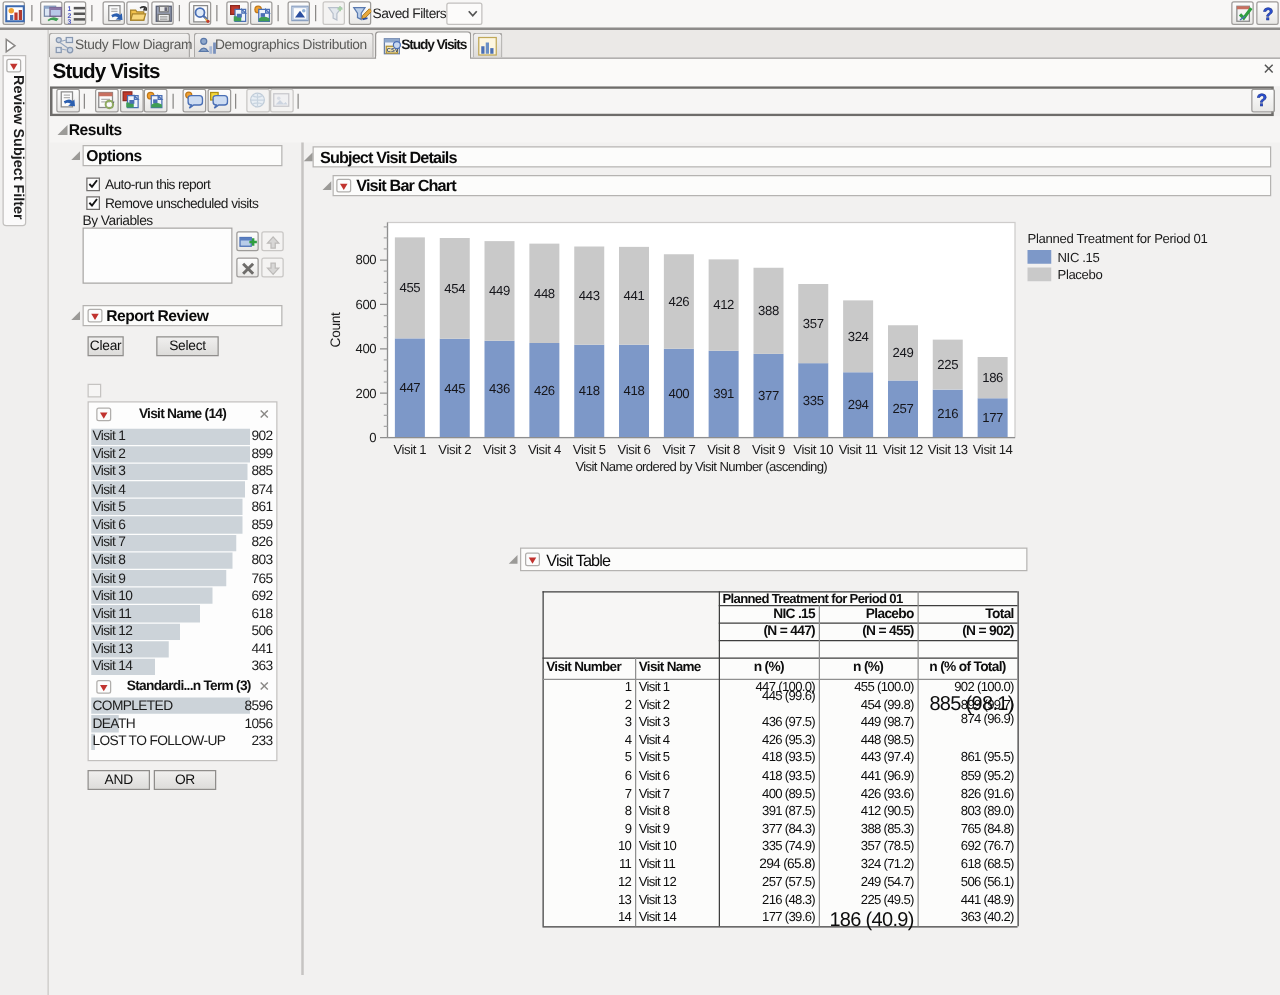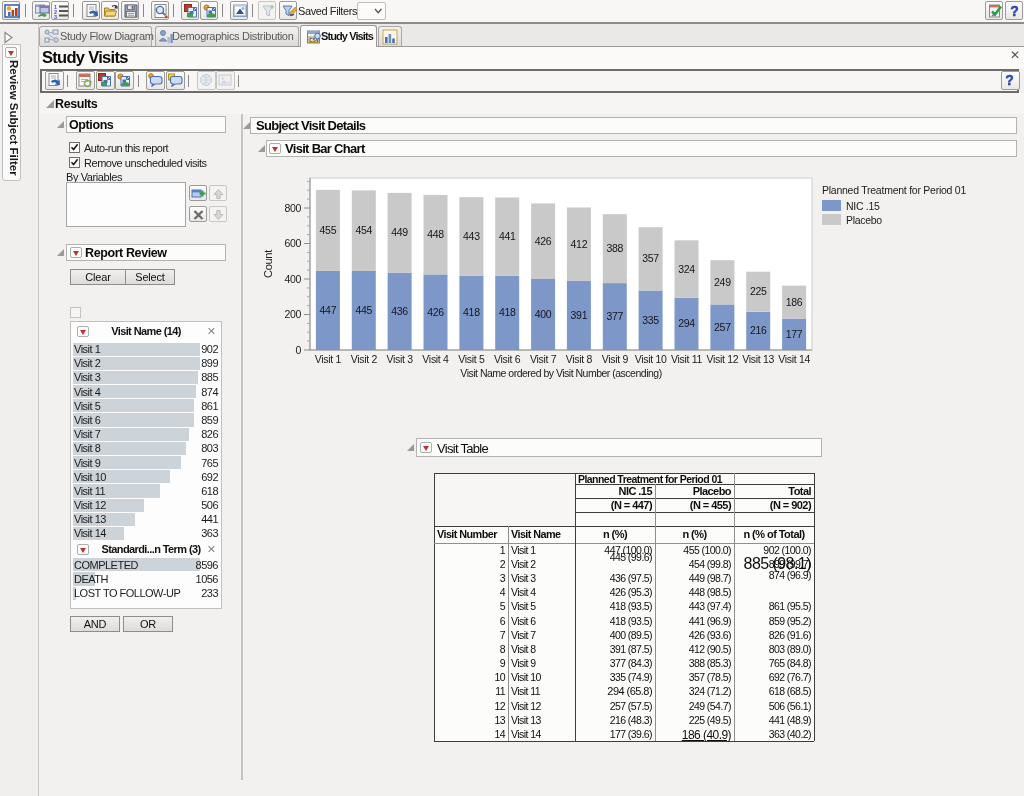--- a/index.html
+++ b/index.html
@@ -308,21 +308,21 @@
   </div>
 <div class="abs sbtn" style="left:209px;top:206px;width:18px;height:16px;border:1px solid #c8c6c4;border-radius:2px;background:#f4f3f2;">
     <svg width="15" height="14" viewBox="0 0 15 14">
       <path d="M7.5 11.5 L12 6.5 L9.2 6.5 L9.2 2.5 L5.8 2.5 L5.8 6.5 L3 6.5 Z" fill="#d8d7d6" stroke="#bdbbb9"></path>
     </svg>
   </div>
 <div class="obox" style="left:66px;top:244px;width:160px;height:17px;"></div>
 <div class="otri" style="left:57px;top:249px;border-left:7px solid transparent;border-bottom:7px solid #7e7c7a;"></div>
 <div class="redtri" style="left:70px;top:247px;"></div>
 <div class="abs" style="left:85px;top:246px;font-size:12.5px;letter-spacing:-0.4px;font-weight:bold;color:#0a0a0a;">Report Review</div>
-<div class="btn" style="left:70px;top:269px;width:56px;height:16px;line-height:15px;">Clear</div>
+<div class="btn" style="left:70px;top:269px;width:29px;height:16px;line-height:15px;">Clear</div>
 <div class="btn" style="left:125px;top:269px;width:50px;height:16px;line-height:15px;">Select</div>
 <div class="cb" style="left:70px;top:307px;border-color:#c5c3c1;background:#f6f5f4;"></div>
 <div class="abs" style="left:85px;top:307px;font-size:11px;letter-spacing:-0.25px;color:#9c9a98;margin-top:13px;">Inverse</div>
 <div class="abs" style="left:70px;top:321px;width:152px;height:288px;background:#fdfdfd;border:1px solid #c2c0be;">
 <div style="position:relative;height:20px;">
       <div class="redtri" style="left:6px;top:4px;"></div>
       <div style="position:absolute;left:0;right:0;top:3px;text-align:center;font-size:11px;letter-spacing:-0.6px;font-weight:bold;color:#111;">Visit Name (14)</div>
       <div style="position:absolute;right:5px;top:3px;color:#8a8886;font-size:11px;">✕</div>
     </div>
 <div class="frow">
@@ -624,14 +624,14 @@
     <div class="abs" style="right:83px;top:226.664px;font-size:10.5px;color:#0d0d0d;white-space:nowrap;">249 (54.7)</div>
     <div class="abs" style="right:3px;top:226.664px;font-size:10.5px;color:#0d0d0d;white-space:nowrap;">506 (56.1)</div>
     <div class="abs" style="right:309px;top:240.843px;font-size:10.5px;color:#0d0d0d;white-space:nowrap;">13</div>
     <div class="abs" style="left:77px;top:240.843px;font-size:10.5px;color:#0d0d0d;white-space:nowrap;">Visit 13</div>
     <div class="abs" style="right:162px;top:240.843px;font-size:10.5px;color:#0d0d0d;white-space:nowrap;">216 (48.3)</div>
     <div class="abs" style="right:83px;top:240.843px;font-size:10.5px;color:#0d0d0d;white-space:nowrap;">225 (49.5)</div>
     <div class="abs" style="right:3px;top:240.843px;font-size:10.5px;color:#0d0d0d;white-space:nowrap;">441 (48.9)</div>
     <div class="abs" style="right:309px;top:255.021px;font-size:10.5px;color:#0d0d0d;white-space:nowrap;">14</div>
     <div class="abs" style="left:77px;top:255.021px;font-size:10.5px;color:#0d0d0d;white-space:nowrap;">Visit 14</div>
     <div class="abs" style="right:162px;top:255.021px;font-size:10.5px;color:#0d0d0d;white-space:nowrap;">177 (39.6)</div>
-    <div class="abs" style="right:83px;top:255.021px;font-size:12px;color:#0d0d0d;white-space:nowrap;text-decoration:underline;">186 (40.9)</div>
+    <div class="abs" style="right:83px;top:255.021px;font-size:16px;color:#0d0d0d;white-space:nowrap;">186 (40.9)</div>
     <div class="abs" style="right:3px;top:255.021px;font-size:10.5px;color:#0d0d0d;white-space:nowrap;">363 (40.2)</div>
   </div>
 </body></html>

